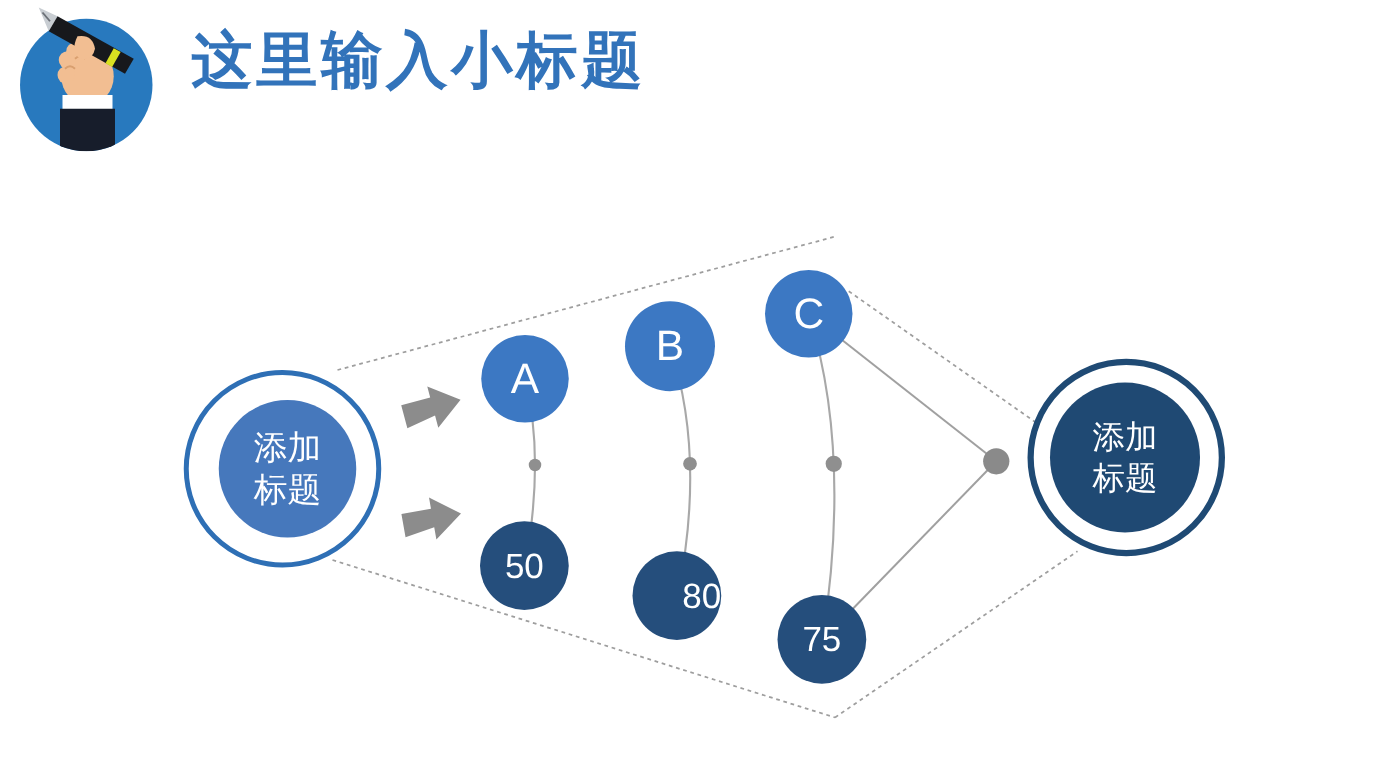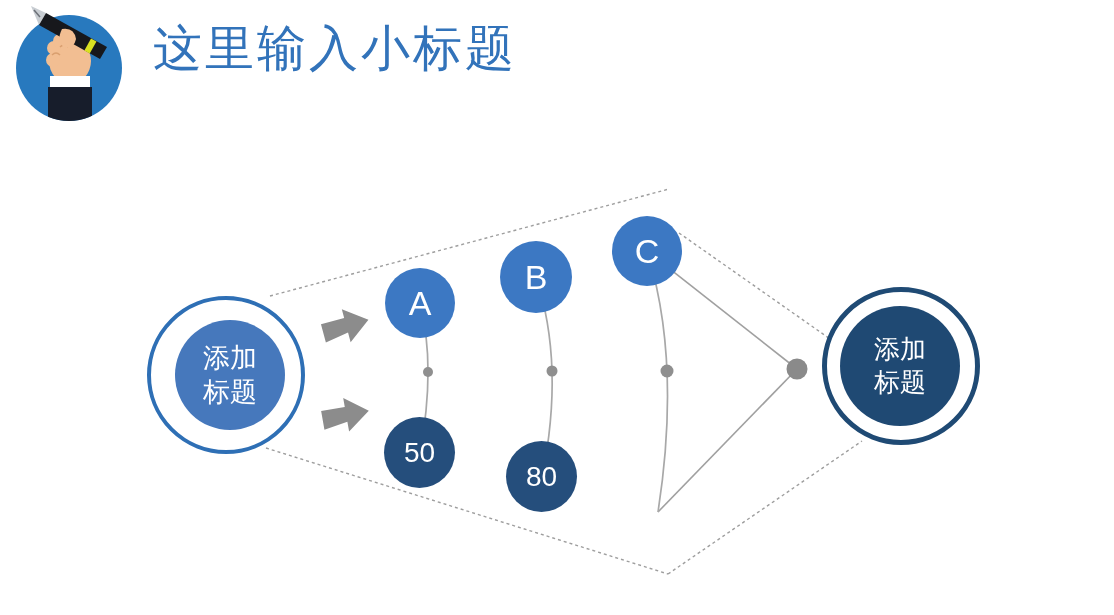--- a/index.html
+++ b/index.html
@@ -1,40 +1,40 @@
 <!DOCTYPE html>
 <html><head>
 <meta charset="utf-8">
 <style>
   html,body{margin:0;padding:0;background:#fff;}
   .slide{position:relative;width:1114px;height:615px;background:#ffffff;overflow:hidden;
          font-family:"Liberation Sans", sans-serif;}
   
   .header-icon{position:absolute;left:10px;top:5px;width:116px;height:116px;}
   .slide-title{position:absolute;left:153px;top:16px;margin:0;
-               font-size:49px;font-weight:400;letter-spacing:3px;color:#3273BA;}
+               font-size:49px;font-weight:700;letter-spacing:3px;color:#3273BA;}
   
   .connector-layer{position:absolute;left:0;top:0;width:1114px;height:615px;z-index:1;}
   
   .node{position:absolute;z-index:2;border-radius:50%;display:flex;flex-direction:column;
         align-items:center;justify-content:center;color:#fff;text-align:center;box-sizing:border-box;}
   .ring{position:absolute;z-index:2;border-radius:50%;background:#fff;box-sizing:border-box;}
   .ring-left{left:147px;top:296px;width:158px;height:158px;border:4.5px solid #2E6FB5;}
   .node-left{left:175px;top:320px;width:110px;height:110px;background:#4678BC;
              font-size:27px;line-height:34px;z-index:3;}
   .ring-right{left:822px;top:287px;width:158px;height:158px;border:5.5px solid #1F4A74;}
   .node-right{left:840px;top:306px;width:120px;height:120px;background:#1F4973;
               font-size:26px;line-height:33px;z-index:3;}
   .node-top{background:#3C78C3;font-size:34px;font-weight:400;}
   .node-bottom{background:#254E7C;font-size:28px;}
   .node-a{left:385px;top:268px;width:70px;height:70px;}
   .node-b{left:500px;top:241px;width:72px;height:72px;}
   .node-c{left:612px;top:216px;width:70px;height:70px;}
   .node-60{left:384px;top:417px;width:71px;height:71px;}
-  .node-80{left:506px;top:441px;width:71px;height:71px;}
+  .node-80{left:506px;top:441px;width:71px;height:71px;align-items:flex-end;}
   .node-75{left:622px;top:476px;width:71px;height:71px;}
   .dashed{stroke:#9E9E9E;stroke-width:1.4;stroke-dasharray:3 3;fill:none;}
   .solid{stroke:#A0A0A0;stroke-width:1.6;fill:none;}
   .curve{stroke:#A8A8A8;stroke-width:1.7;fill:none;}
 </style>
 </head>
 <body>
 
 <div class="slide">
 
@@ -120,14 +120,17 @@
   <div class="node node-top node-c">
     <span>C</span>
   </div>
 
   <div class="node node-bottom node-60">
     <span>50</span>
   </div>
   <div class="node node-bottom node-80">
     <span>80</span>
   </div>
+  <div class="node node-bottom node-75">
+    <span>75</span>
+  </div>
 
 </div>
 
 </body></html>

